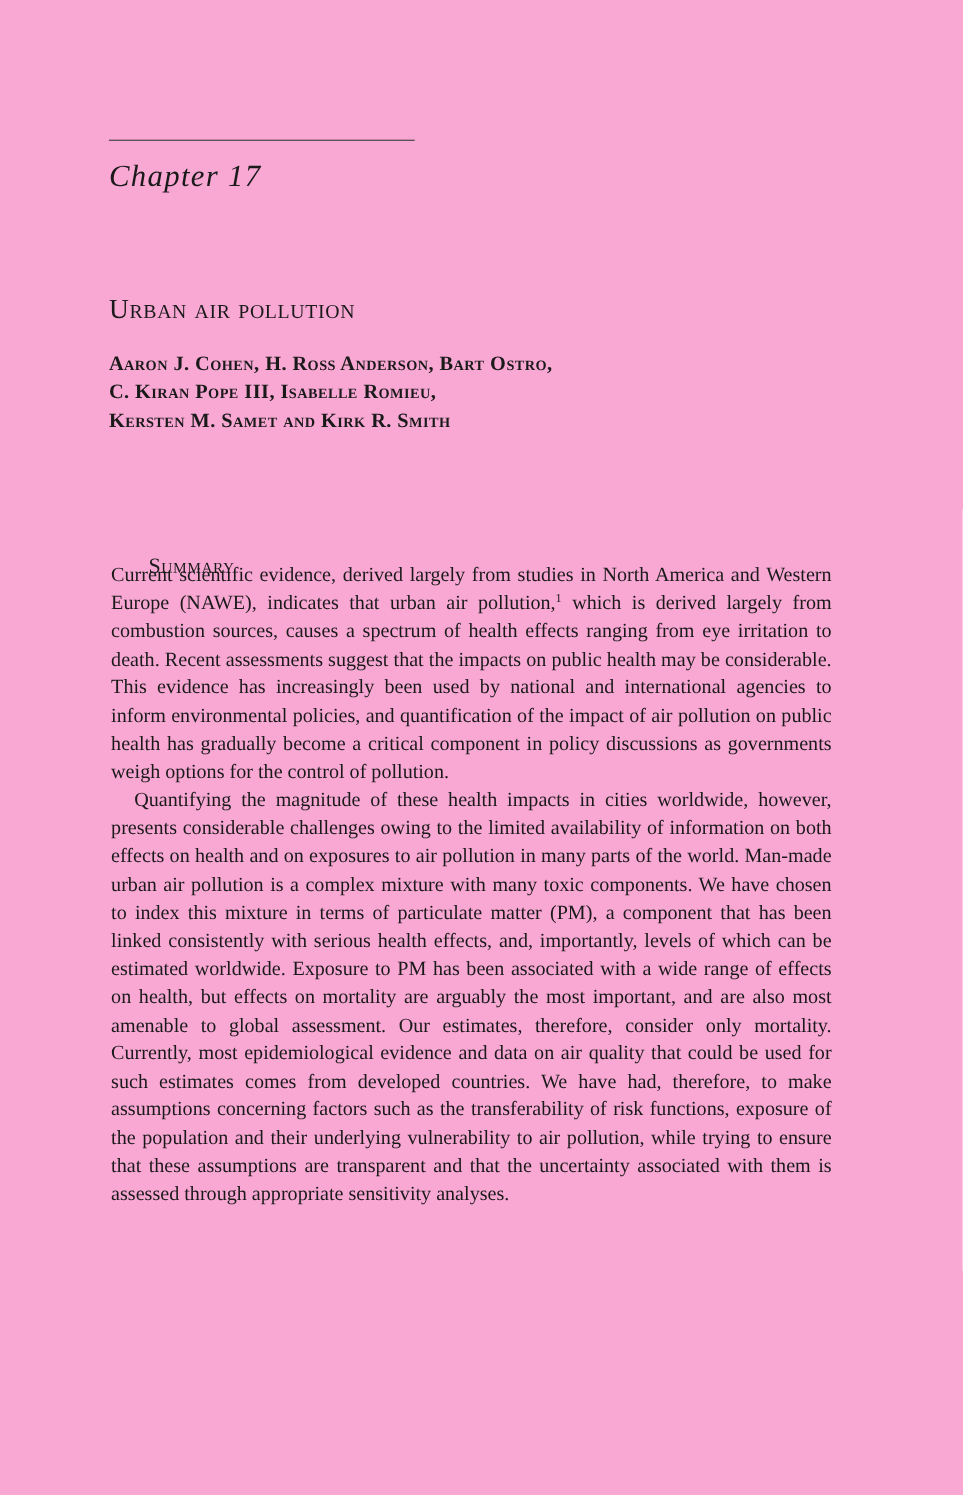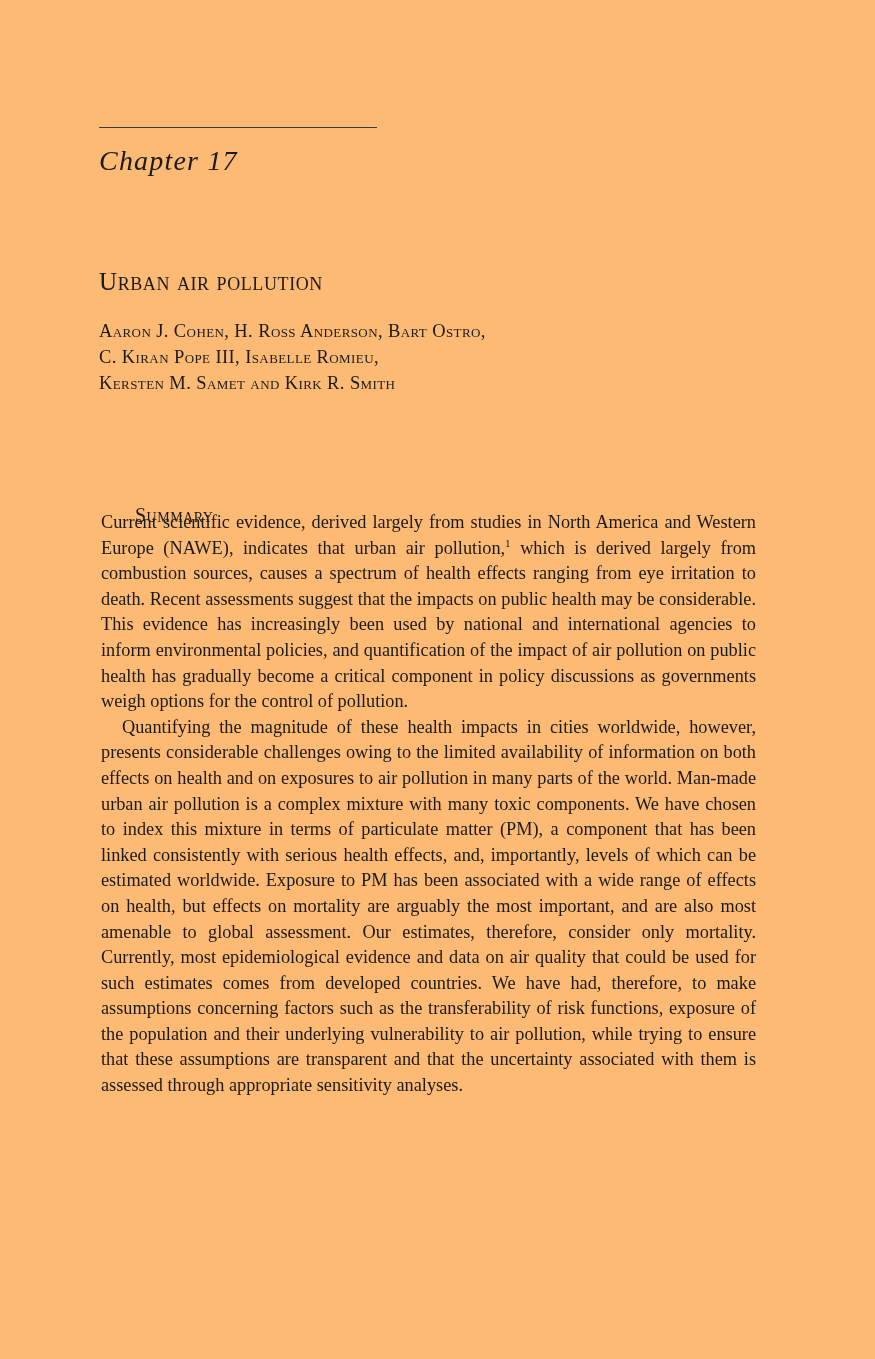--- a/index.html
+++ b/index.html
@@ -14,21 +14,21 @@
     color: #1a1a1a;
     position: relative;
     overflow: hidden;
   }
   .page {
     position: absolute;
     left: 0;
     top: 0;
     width: 875px;
     height: 1359px;
-    background: #fdba74;
+    background: #f9a8d4;
   }
   .content {
     position: absolute;
     left: 101px;
     top: 0;
     width: 655px;
   }
   .rule {
     position: absolute;
     left: 99px;
@@ -63,20 +63,21 @@
     top: 318px;
     width: 660px;
     font-size: 18.5px;
     line-height: 26px;
     letter-spacing: 0.4px;
     color: #1a1a1a;
     font-variant: small-caps;
   }
   .authors div {
     white-space: nowrap;
+    font-weight: bold;
   }
   .summary-head {
     position: absolute;
     left: 0px;
     top: 504px;
     font-size: 20px;
     letter-spacing: 0.5px;
     color: #1a1a1a;
     font-variant: small-caps;
     margin-left: 34px;

